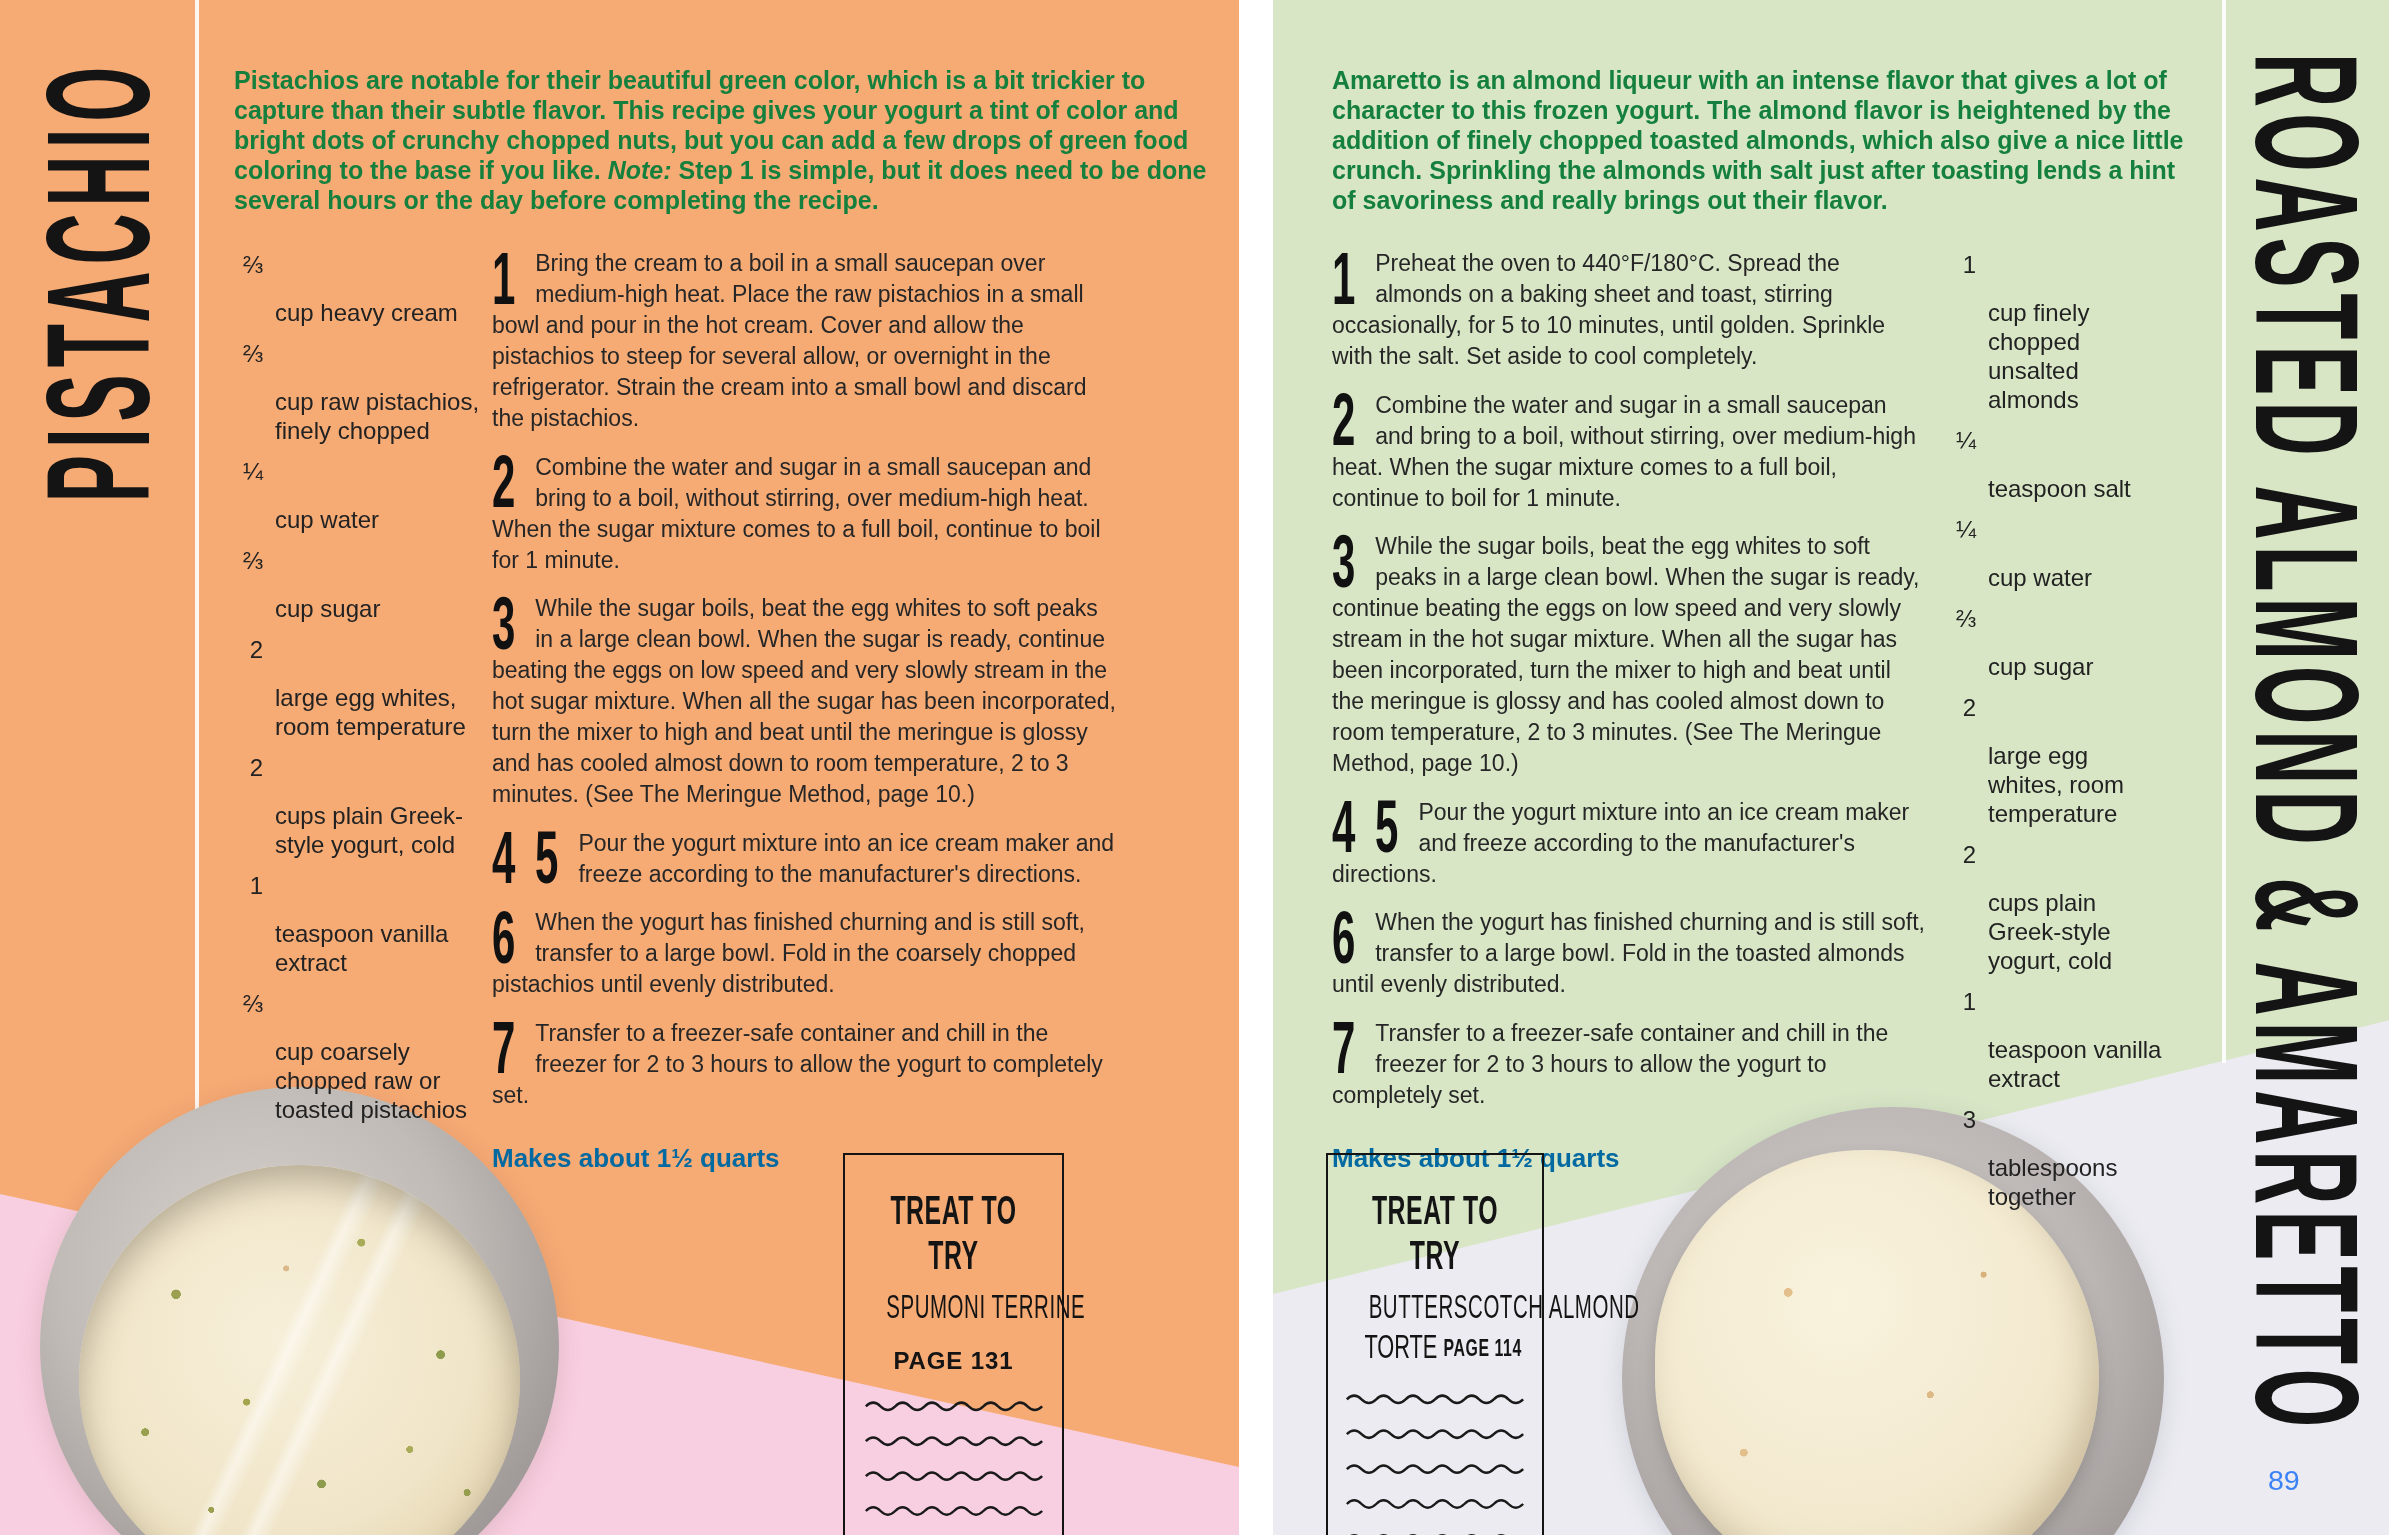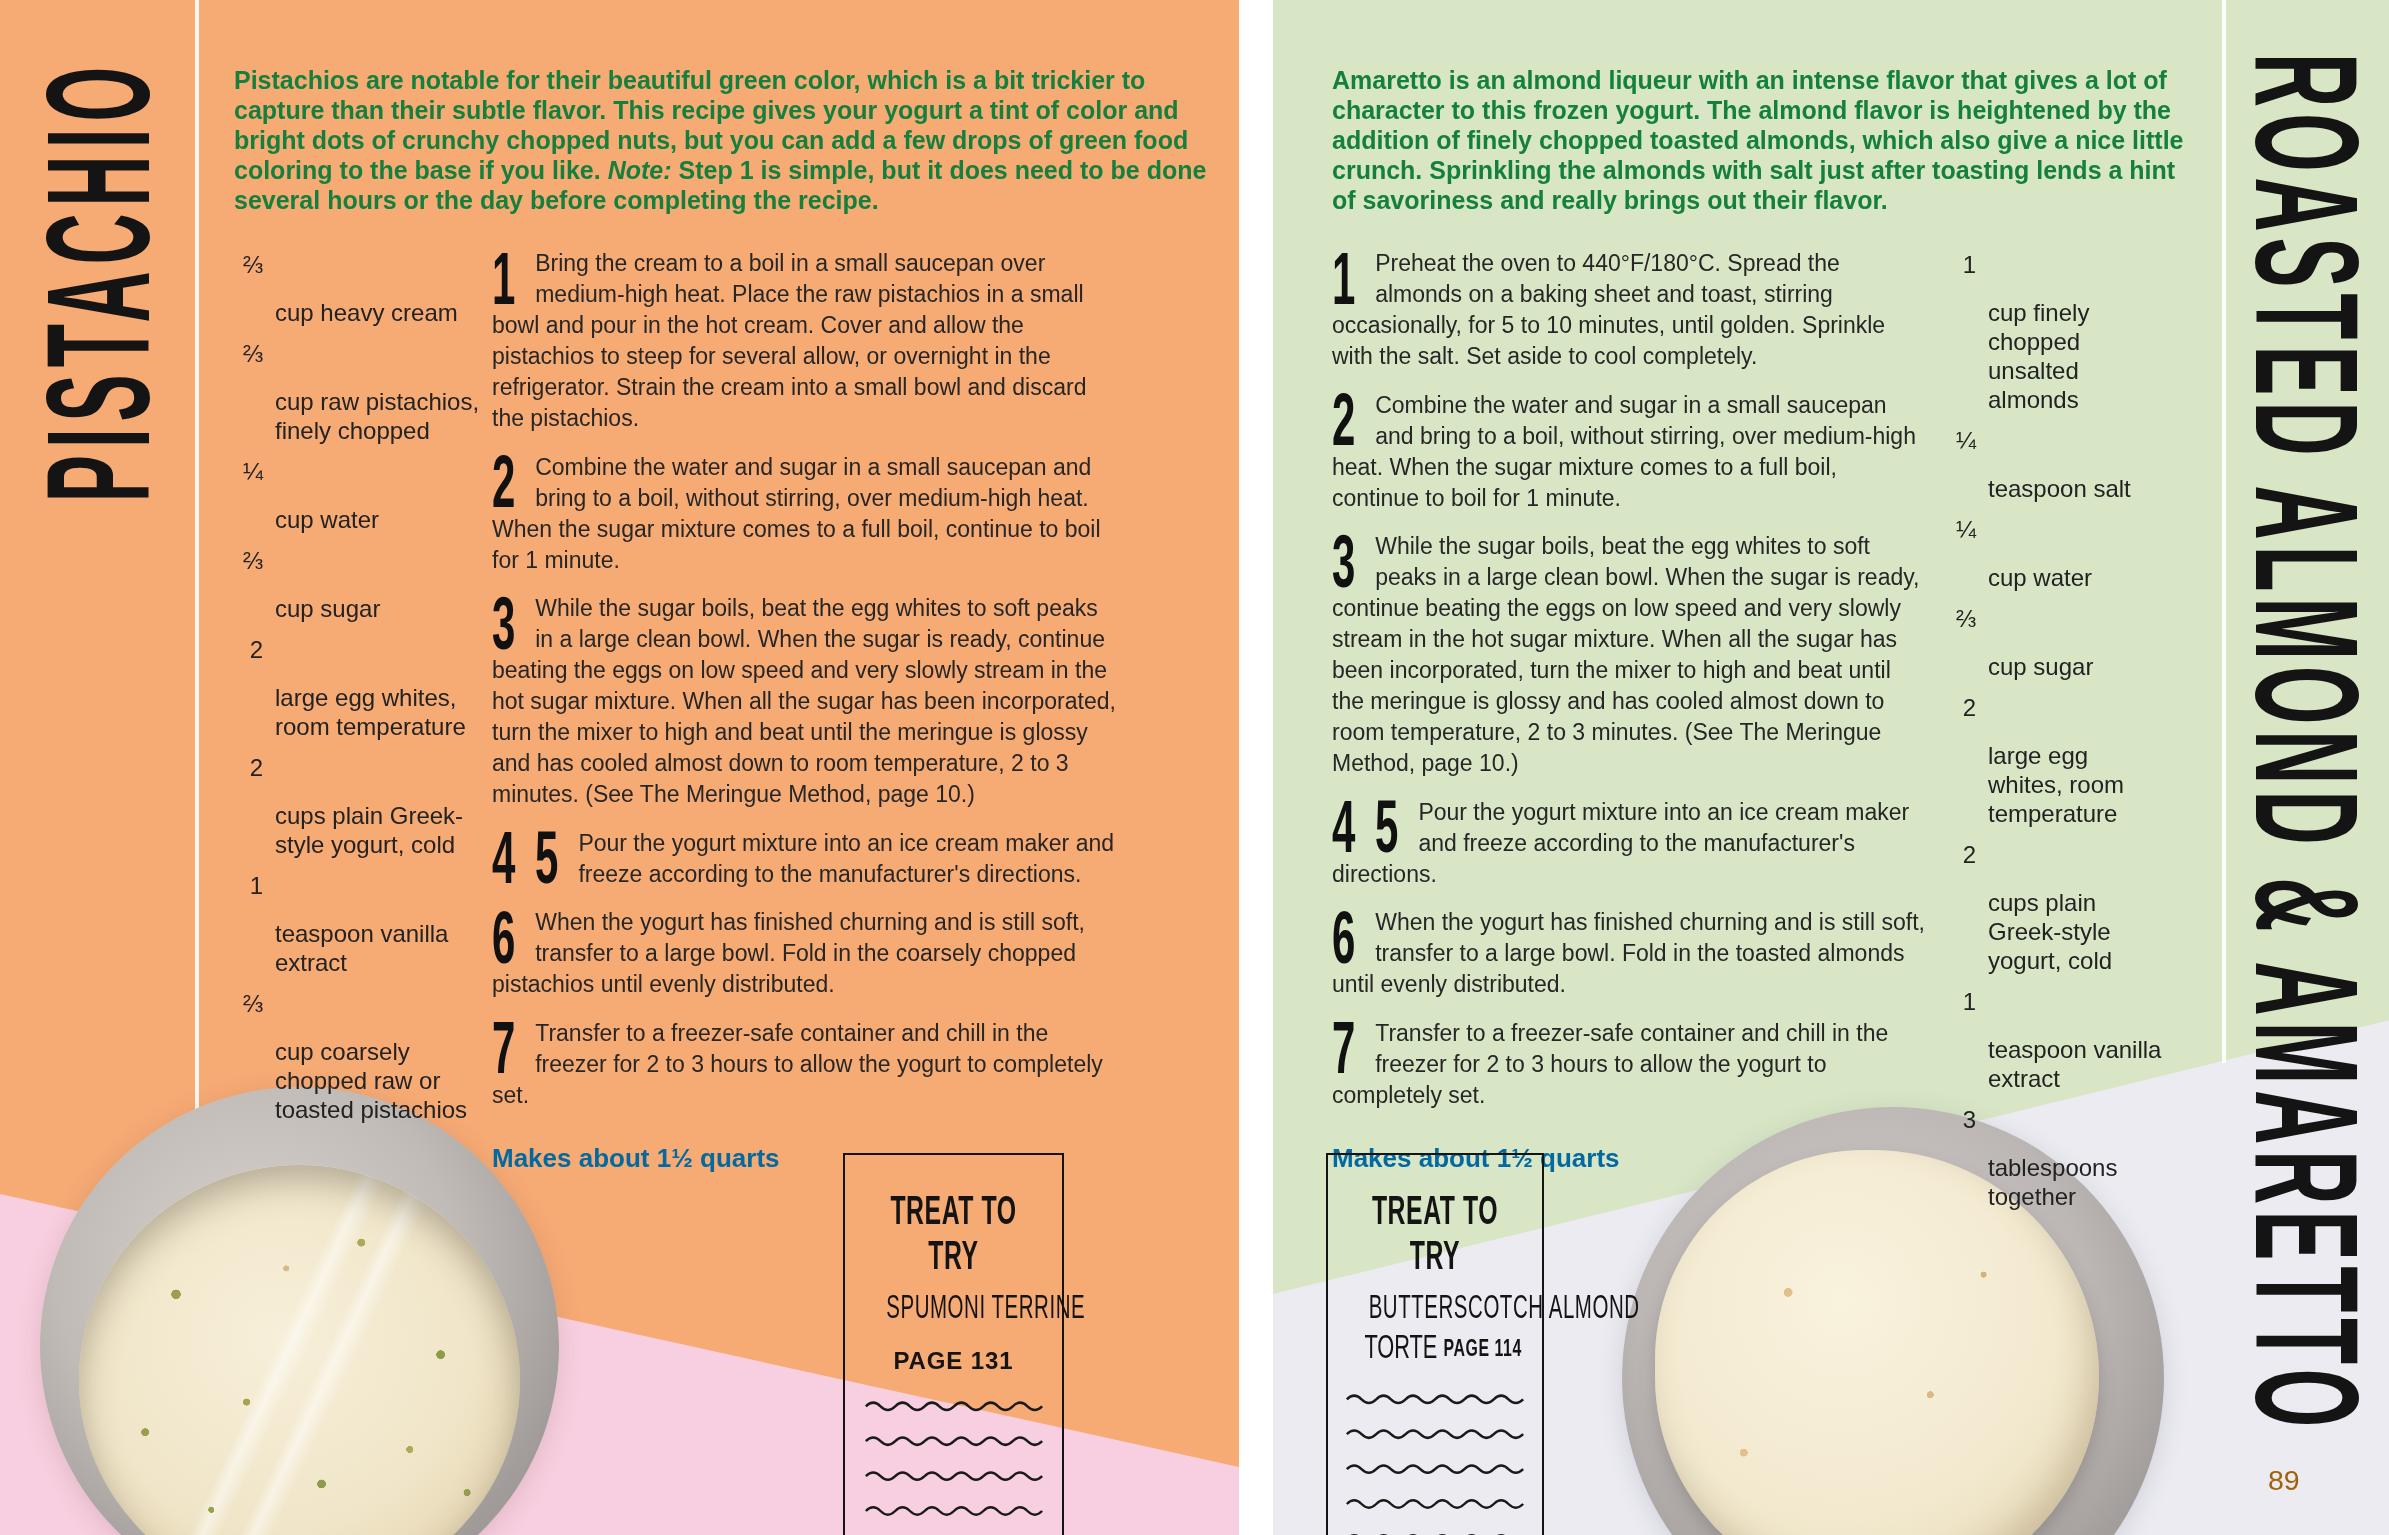--- a/index.html
+++ b/index.html
@@ -116,21 +116,21 @@
     background:
       radial-gradient(circle 9.2px at 30% 32%, #e3c08b 0 45%, transparent 50%),
       radial-gradient(circle 7.4px at 62% 55%, #ddba85 0 45%, transparent 50%),
       radial-gradient(circle 8.3px at 20% 68%, #e3c08b 0 45%, transparent 50%),
       radial-gradient(circle 6.4px at 74% 28%, #d9b27b 0 45%, transparent 50%),
       radial-gradient(circle at 42% 34%, #f9f2dd 0%, #f2e9cf 55%, #e8d9b6 85%, #dcc99f 100%);
     box-shadow:inset -9.2px -16.5px 31px rgba(120,100,70,.25), 0 9.2px 16.5px rgba(60,55,50,.25);
   }
 
   
-  .pagenum{position:absolute;left:2268px;top:1464px;font-size:28.5px;color:#a16207;}
+  .pagenum{position:absolute;left:2268px;top:1464px;font-size:28.5px;color:#3b82f6;}
 </style>
 </head>
 <body>
 
 <div class="spread">
 
   <div class="page-left">
     <div class="pink-wedge"></div>
   </div>
   <div class="gutter"></div>

